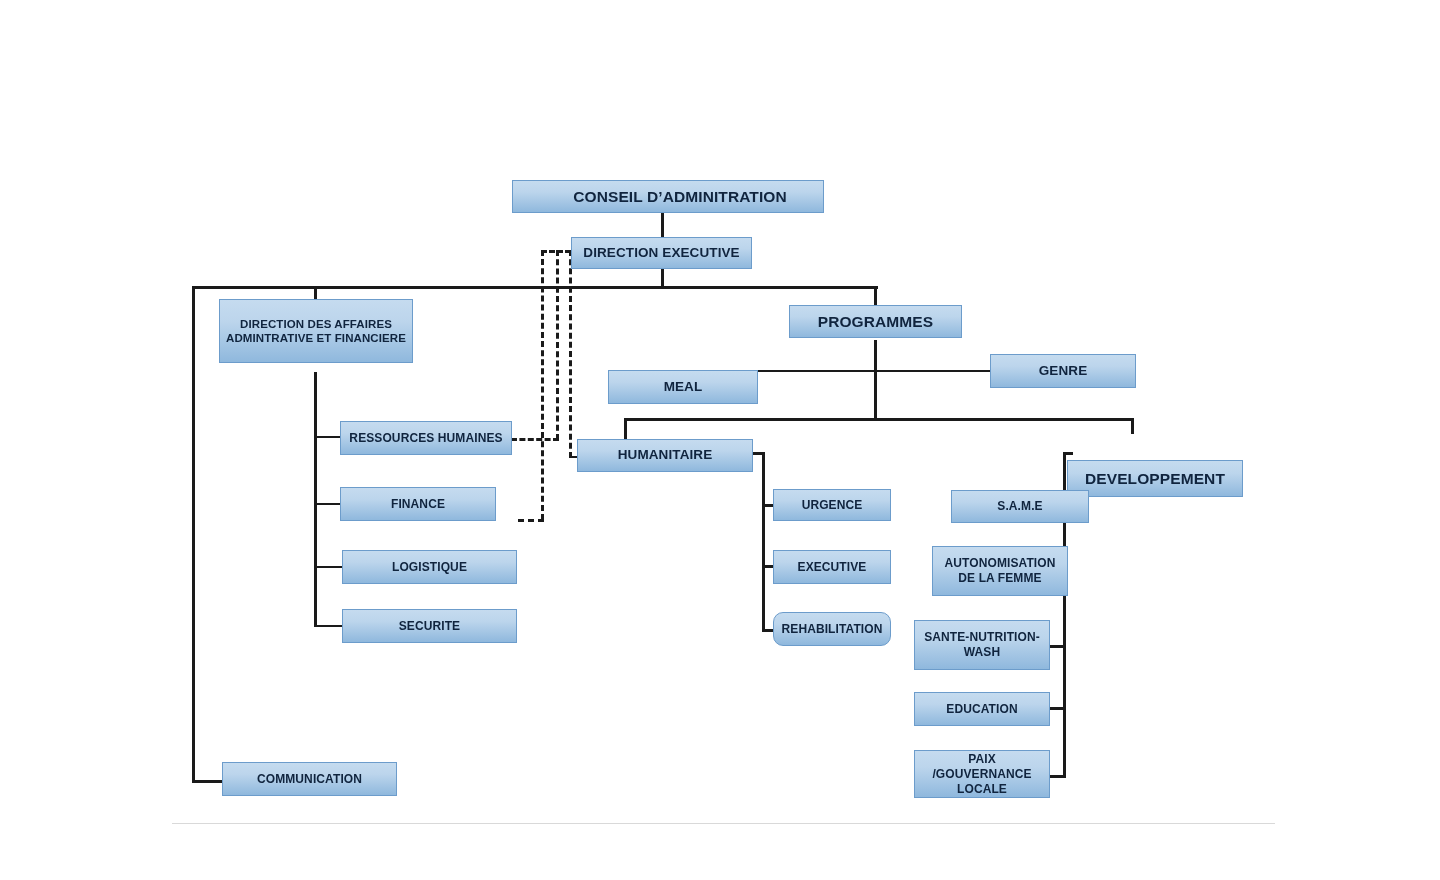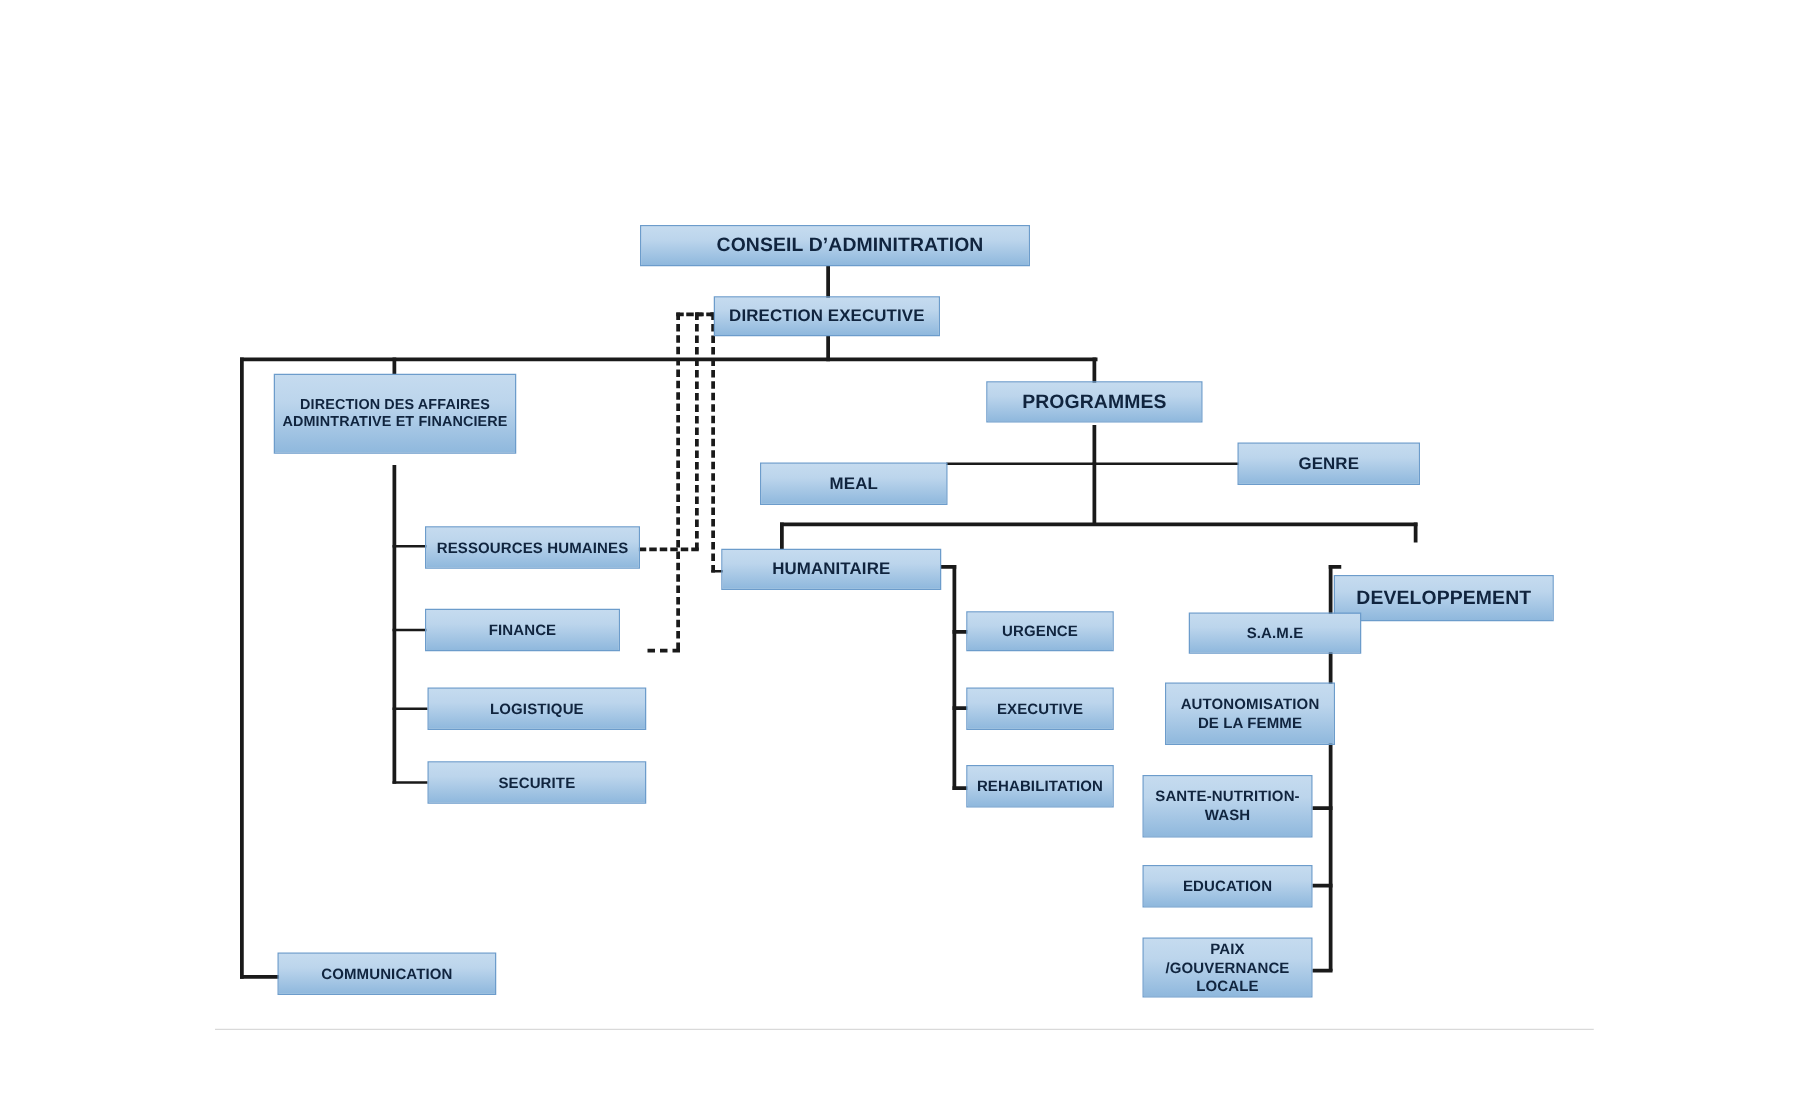--- a/index.html
+++ b/index.html
@@ -174,21 +174,21 @@
   </div>
 
   <div class="node t-sm" style="left:773px; top:489px; width:118px; height:32px;justify-content:center;">
     <span>URGENCE</span>
   </div>
 
   <div class="node t-sm" style="left:773px; top:550px; width:118px; height:34px;">
     <span>EXECUTIVE</span>
   </div>
 
-  <div class="node t-sm" style="left:773px; top:612px; width:118px; height:34px;">
+  <div class="node t-sm" style="left:773px; top:612px; width:118px; height:34px;border-radius:10px;">
     <span>REHABILITATION</span>
   </div>
 
   <div class="node t-lg" style="left:1067px; top:460px; width:176px; height:37px;">
     <span>DEVELOPPEMENT</span>
   </div>
 
   <div class="node t-sm" style="left:911px; top:490px; width:138px; height:33px;margin-left:40px;">
     <span>S.A.M.E</span>
   </div>

